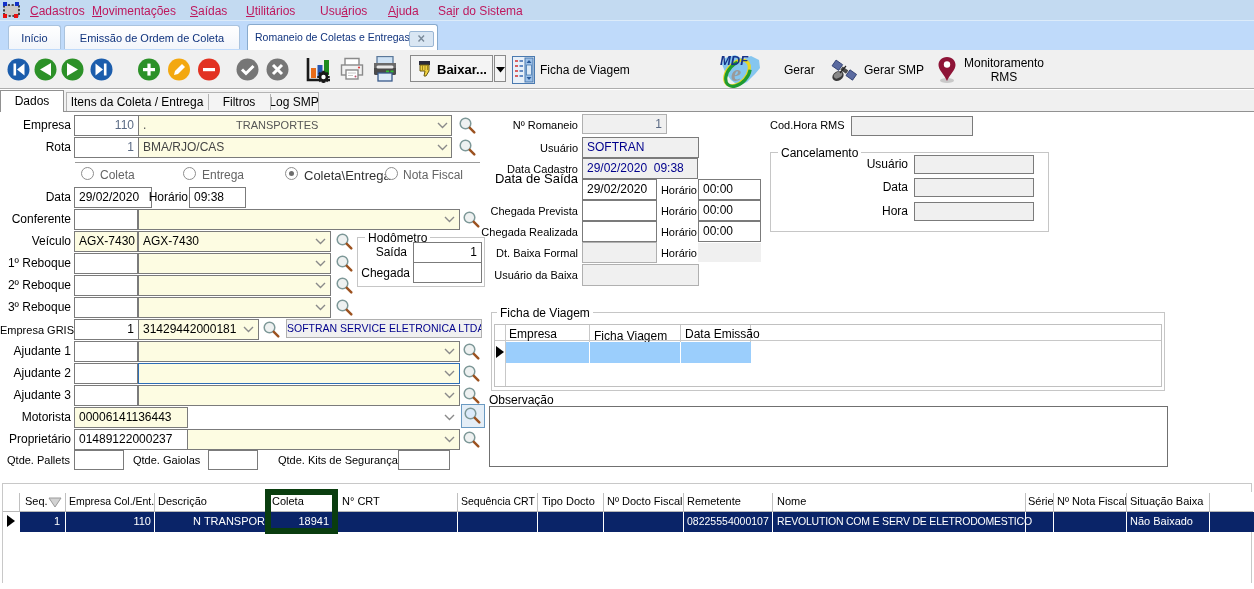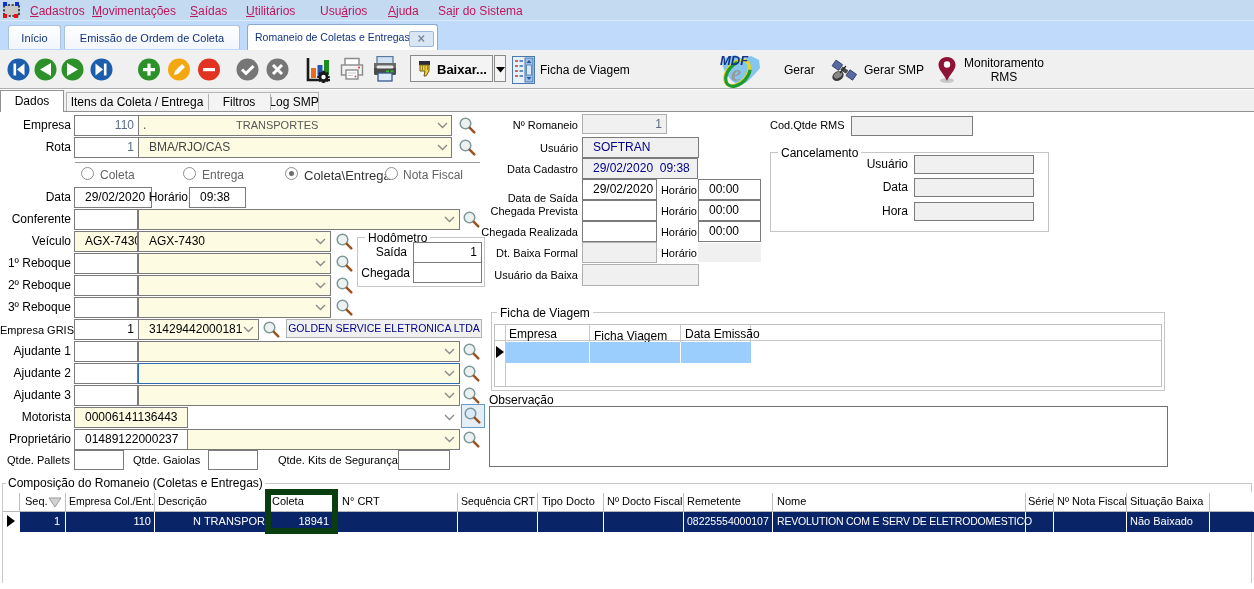--- a/index.html
+++ b/index.html
@@ -4,21 +4,21 @@
 <style>
 * { margin:0; padding:0; box-sizing:border-box; }
 html,body { width:1254px; height:589px; overflow:hidden; }
 #app { position:relative; width:1254px; height:589px; background:#fff; font-family:"Liberation Sans",sans-serif; font-size:12px; color:#000; }
 .abs { position:absolute; }
 .lbl { position:absolute; font-size:12px; line-height:13px; color:#000; text-align:right; white-space:nowrap; }
 .fld { position:absolute; border:1px solid #7b7b7b; background:#fff; font-size:12px; line-height:19px; white-space:nowrap; overflow:hidden; }
 .yel { background:#fdfce2; }
 .gry { background:#f0f0f0; }
 .rt { text-align:right; padding-right:4px; }
-.lt { padding-left:10px; }
+.lt { padding-left:4px; }
 .navy { color:#00008c; }
 .gtxt { color:#5a6a84; }
 .chev { position:absolute; width:11px; height:7px; }
 .grp { position:absolute; border:1px solid #c6c6c6; }
 .grplbl { position:absolute; background:#fff; padding:0 3px; font-size:12px; white-space:nowrap; }
 
 #menubar { position:absolute; left:0; top:0; width:1254px; height:21px; background:#c3daf1; border-bottom:1px solid #dcebf9; }
 .mitem { position:absolute; top:4px; font-size:12px; color:#be185d; white-space:nowrap; }
 .mitem u { text-decoration:underline; }
 
@@ -249,21 +249,21 @@
 
 <div class="fld" style="left:74px;top:253px;width:64px;height:21px"></div>
 <div class="fld yel" style="left:138px;top:253px;width:193px;height:21px"></div>
 <div class="fld" style="left:74px;top:275px;width:64px;height:21px"></div>
 <div class="fld yel" style="left:138px;top:275px;width:193px;height:21px"></div>
 <div class="fld" style="left:74px;top:297px;width:64px;height:21px"></div>
 <div class="fld yel" style="left:138px;top:297px;width:193px;height:21px"></div>
 
 <div class="fld rt" style="left:74px;top:319px;width:65px;height:21px">1</div>
 <div class="fld yel lt" style="left:138px;top:319px;width:121px;height:21px">31429442000181</div>
-<div class="fld gry navy" style="left:286px;top:319px;width:196px;height:19px;text-align:center;border-color:#b0b0b0;font-size:10.5px;line-height:17px">GOLDEN SERVICE ELETRONICA LTDA</div>
+<div class="fld gry navy" style="left:286px;top:319px;width:196px;height:19px;text-align:center;border-color:#b0b0b0;font-size:10.5px;line-height:17px">SOFTRAN SERVICE ELETRONICA LTDA</div>
 
 <div class="fld" style="left:74px;top:341px;width:64px;height:21px"></div>
 <div class="fld yel" style="left:138px;top:341px;width:322px;height:21px"></div>
 <div class="fld" style="left:74px;top:363px;width:64px;height:21px"></div>
 <div class="fld yel" style="left:138px;top:363px;width:322px;height:21px;border:1px solid #2e6db5"></div>
 <div class="fld" style="left:74px;top:385px;width:64px;height:21px"></div>
 <div class="fld yel" style="left:138px;top:385px;width:322px;height:21px"></div>
 
 <div class="fld yel lt" style="left:74px;top:407px;width:114px;height:21px">00006141136443</div>
 
@@ -376,40 +376,40 @@
 <svg class="chev" style="left:444px;top:436px" viewBox="0 0 11 7">
       <path d="M1 1 L5.5 5.5 L10 1" stroke="#8a8a8a" stroke-width="1.4" fill="none"></path>
     </svg>
 
 <div class="lbl" style="left:480px;top:119px;width:98px;font-size:11px">Nº Romaneio</div>
 <div class="fld gry rt gtxt" style="left:582px;top:114px;width:85px;height:20px;border-color:#b0b0b0">1</div>
 <div class="lbl" style="left:480px;top:142px;width:98px;font-size:11px">Usuário</div>
 <div class="fld gry lt navy" style="left:582px;top:137px;width:117px;height:21px">SOFTRAN</div>
 <div class="lbl" style="left:480px;top:163px;width:98px;font-size:11px">Data Cadastro</div>
 <div class="fld gry lt navy" style="left:582px;top:158px;width:116px;height:21px">29/02/2020&nbsp;&nbsp;09:38</div>
-<div class="lbl" style="left:480px;top:192px;width:98px;font-size:11px">Data de Saída</div>
+<div class="lbl" style="left:480px;top:172px;width:98px;font-size:13px">Data de Saída</div>
 <div class="fld lt" style="left:582px;top:179px;width:75px;height:21px">29/02/2020</div>
 <div class="lbl" style="left:640px;top:184px;width:57px;font-size:11px">Horário</div>
 <div class="fld lt" style="left:698px;top:179px;width:63px;height:21px">00:00</div>
 <div class="lbl" style="left:480px;top:205px;width:98px;font-size:11px">Chegada Prevista</div>
 <div class="fld" style="left:582px;top:200px;width:75px;height:21px"></div>
 <div class="lbl" style="left:640px;top:205px;width:57px;font-size:11px">Horário</div>
 <div class="fld lt" style="left:698px;top:200px;width:63px;height:21px">00:00</div>
 <div class="lbl" style="left:478px;top:226px;width:100px;font-size:11px">Chegada Realizada</div>
 <div class="fld" style="left:582px;top:221px;width:75px;height:21px"></div>
 <div class="lbl" style="left:640px;top:226px;width:57px;font-size:11px">Horário</div>
 <div class="fld lt" style="left:698px;top:221px;width:63px;height:21px">00:00</div>
 <div class="lbl" style="left:480px;top:247px;width:98px;font-size:11px">Dt. Baixa Formal</div>
 <div class="fld gry" style="left:582px;top:242px;width:75px;height:21px;border-color:#b0b0b0"></div>
 <div class="lbl" style="left:640px;top:247px;width:57px;font-size:11px">Horário</div>
 <div class="abs" style="left:698px;top:243px;width:63px;height:19px;background:#f0f0f0"></div>
 <div class="lbl" style="left:480px;top:269px;width:98px;font-size:11px">Usuário da Baixa</div>
 <div class="fld gry" style="left:582px;top:264px;width:117px;height:22px;border-color:#b0b0b0"></div>
 
-<div class="lbl" style="left:770px;top:119px;width:75px;text-align:left;font-size:11px">Cod.Qtde RMS</div>
+<div class="lbl" style="left:770px;top:119px;width:75px;text-align:left;font-size:11px">Cod.Hora RMS</div>
 <div class="fld gry" style="left:851px;top:116px;width:122px;height:20px"></div>
 
 <div class="grp" style="left:770px;top:152px;width:279px;height:80px"></div>
 <div class="grplbl" style="left:778px;top:146px">Cancelamento</div>
 <div class="lbl" style="left:810px;top:158px;width:98px">Usuário</div>
 <div class="fld gry" style="left:914px;top:155px;width:120px;height:19px"></div>
 <div class="lbl" style="left:810px;top:181px;width:98px">Data</div>
 <div class="fld gry" style="left:914px;top:178px;width:120px;height:19px"></div>
 <div class="lbl" style="left:810px;top:205px;width:98px">Hora</div>
 <div class="fld gry" style="left:914px;top:202px;width:120px;height:19px"></div>
@@ -429,21 +429,20 @@
   <div class="abs" style="left:94px;top:17px;width:1px;height:21px;background:#fff"></div>
   <div class="abs" style="left:185px;top:17px;width:1px;height:21px;background:#fff"></div>
   <svg class="abs" style="left:1px;top:21px" width="8" height="12" viewBox="0 0 8 12">
         <path d="M0 0 L8 6 L0 12 Z" fill="#000"></path>
       </svg>
 </div>
 
 <div class="abs" style="left:489px;top:393px;font-size:12px">Observação</div>
 <div class="abs" style="left:489px;top:406px;width:679px;height:61px;background:#fff;border:1px solid #707070"></div>
 
-<div class="abs" style="left:6px;top:476px;font-size:12px;background:#fff;padding:0 2px;z-index:3">Composição do Romaneio (Coletas e Entregas)</div>
 <div class="abs" style="left:2px;top:483px;width:1250px;height:100px;border:1px solid #c8c8c8;border-bottom:none"></div>
 
 <div class="abs" style="left:3px;top:492px;width:1250px;height:20px;background:#fff;border-bottom:1px solid #b8b8b8"></div>
 <div class="ghdr" style="left:25px;top:495px">Seq.</div>
 <div class="ghdr" style="left:69px;top:495px;font-size:10.5px">Empresa Col./Ent.</div>
 <div class="ghdr" style="left:158px;top:495px">Descrição</div>
 <div class="ghdr" style="left:272px;top:495px">Coleta</div>
 <div class="ghdr" style="left:342px;top:495px">N° CRT</div>
 <div class="ghdr" style="left:461px;top:495px;font-size:10.5px">Sequência CRT</div>
 <div class="ghdr" style="left:542px;top:495px">Tipo Docto</div>

